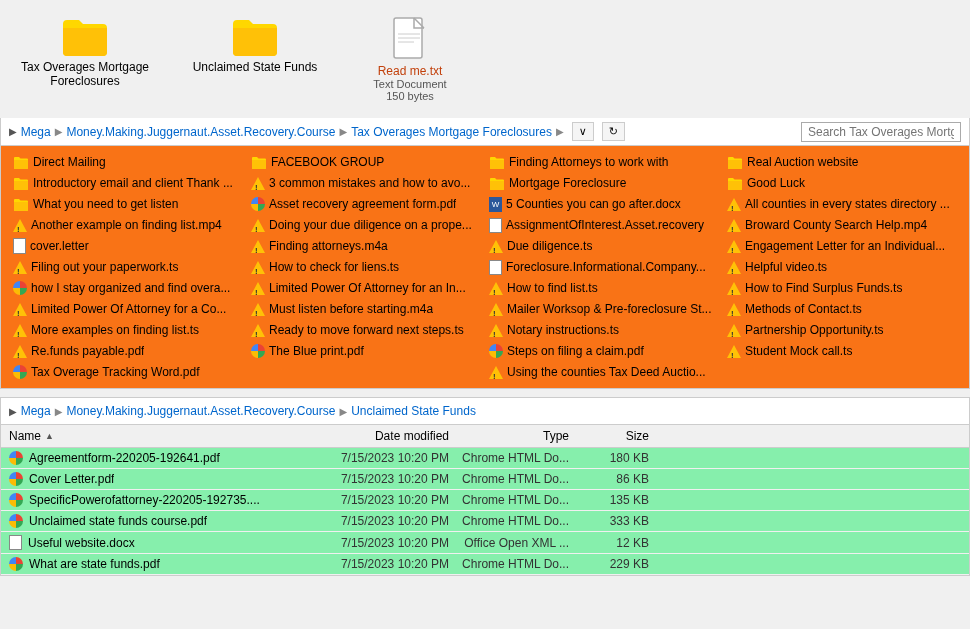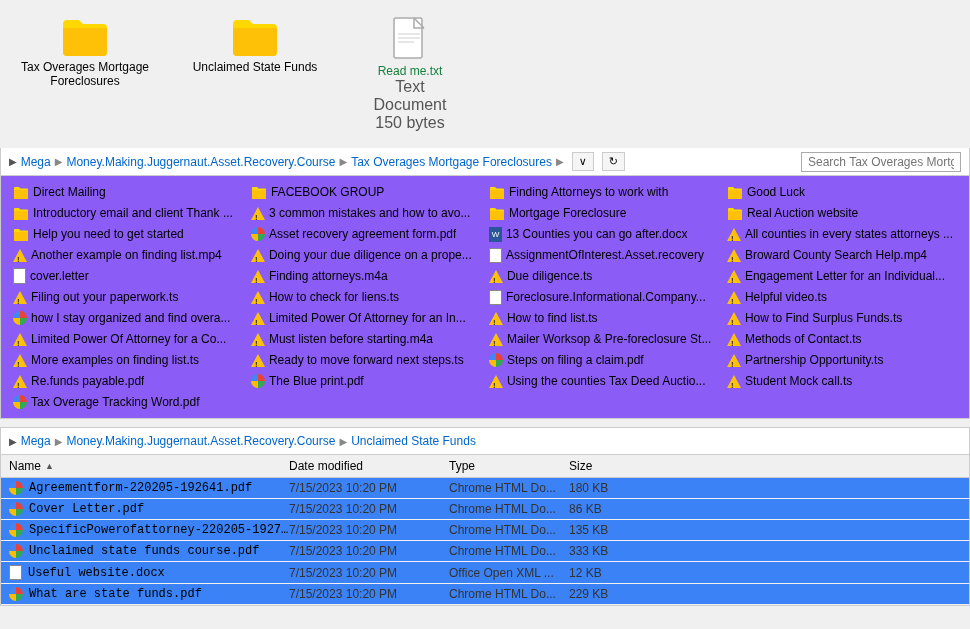--- a/index.html
+++ b/index.html
@@ -57,26 +57,26 @@
 
     .file-icon-large {
       width: 36px;
       height: 44px;
       margin-bottom: 4px;
     }
 
     .file-item-large .label {
       text-align: right;
       font-size: 12px;
-      color: #15803d;
+      color: #c2410c;
     }
 
     .file-item-large .sublabel {
       text-align: center;
-      font-size: 16px;
+      font-size: 11px;
       color: #555;
     }
 
     
     .breadcrumb-bar {
       background: #fff;
       border: 1px solid #ccc;
       border-top: none;
       display: flex;
       align-items: center;
@@ -110,21 +110,21 @@
       border: 1px solid #ccc;
       background: #f5f5f5;
       padding: 2px 6px;
       cursor: pointer;
       font-size: 11px;
       margin-left: 4px;
     }
 
     
     .file-grid-panel {
-      background: #8b5cf6;
+      background: #f97316;
       border: 1px solid #ccc;
       border-top: none;
       padding: 6px 8px;
       display: grid;
       grid-template-columns: repeat(4, 1fr);
       gap: 0;
       font-size: 12px;
     }
 
     .file-grid-col {
@@ -180,23 +180,24 @@
       cursor: pointer;
     }
 
     .breadcrumb-bar2 .sep {
       color: #888;
       font-size: 10px;
     }
 
     
     .detail-panel {
-      background: #3b82f6;
+      background: #86efac;
       border: 1px solid #ccc;
       border-top: none;
+      text-align: right;
     }
 
     .detail-header {
       display: grid;
       grid-template-columns: 280px 160px 120px 80px;
       background: #f0f0f0;
       border-bottom: 1px solid #ccc;
       padding: 4px 8px;
       font-size: 12px;
       font-weight: normal;
@@ -220,21 +221,20 @@
       border-bottom: 1px solid #f0f0f0;
       cursor: pointer;
       font-size: 12px;
       align-items: center;
     }
 
     .detail-row .cell-name {
       display: flex;
       align-items: center;
       gap: 6px;
-      font-family: Liberation Mono, monospace;
     }
 
     .cell-name .item-text {
       overflow: hidden;
       text-overflow: ellipsis;
     }
 
     .detail-row .cell-date,
     .detail-row .cell-type,
     .detail-row .cell-size {
@@ -349,21 +349,21 @@
       </span>
       <span class="item-text">Introductory email and client Thank ...</span>
     </div>
     <div class="file-grid-item">
       <span class="yi-folder">
         <svg viewBox="0 0 16 13" width="16" height="13">
             <path d="M1 2 Q1 1 2 1 L6 1 L7.5 2.5 L14 2.5 Q15 2.5 15 3.5 L15 12 Q15 13 14 13 L2 13 Q1 13 1 12 Z" fill="#FFD700"></path>
             <path d="M1 4 L15 4 L15 12 Q15 13 14 13 L2 13 Q1 13 1 12 Z" fill="#FFC107"></path>
           </svg>
       </span>
-      <span class="item-text">Help you need to get started</span>
+      <span class="item-text">What you need to get listen</span>
     </div>
     <div class="file-grid-item">
       <span class="warn-tri"></span>
       <span class="item-text">Another example on finding list.mp4</span>
     </div>
     <div class="file-grid-item">
       <span style="width:13px;height:16px;background:#fff;border:1px solid #888;flex-shrink:0;display:inline-block;"></span>
       <span class="item-text">cover.letter</span>
     </div>
     <div class="file-grid-item">
@@ -454,21 +454,21 @@
       <span class="yi-folder">
         <svg viewBox="0 0 16 13" width="16" height="13">
             <path d="M1 2 Q1 1 2 1 L6 1 L7.5 2.5 L14 2.5 Q15 2.5 15 3.5 L15 12 Q15 13 14 13 L2 13 Q1 13 1 12 Z" fill="#FFD700"></path>
             <path d="M1 4 L15 4 L15 12 Q15 13 14 13 L2 13 Q1 13 1 12 Z" fill="#FFC107"></path>
           </svg>
       </span>
       <span class="item-text">Mortgage Foreclosure</span>
     </div>
     <div class="file-grid-item">
       <span style="width:13px;height:15px;background:#2b579a;flex-shrink:0;display:inline-block;font-size:8px;color:#fff;text-align:center;line-height:15px;">W</span>
-      <span class="item-text">13 Counties you can go after.docx</span>
+      <span class="item-text">5 Counties you can go after.docx</span>
     </div>
     <div class="file-grid-item">
       <span style="width:13px;height:15px;background:#fff;border:1px solid #888;flex-shrink:0;display:inline-block;"></span>
       <span class="item-text">AssignmentOfInterest.Asset.recovery</span>
     </div>
     <div class="file-grid-item">
       <span class="warn-tri"></span>
       <span class="item-text">Due diligence.ts</span>
     </div>
     <div class="file-grid-item">
@@ -477,51 +477,55 @@
     </div>
     <div class="file-grid-item">
       <span class="warn-tri"></span>
       <span class="item-text">How to find list.ts</span>
     </div>
     <div class="file-grid-item">
       <span class="warn-tri"></span>
       <span class="item-text">Mailer Worksop &amp; Pre-foreclosure St...</span>
     </div>
     <div class="file-grid-item">
+      <span class="warn-tri"></span>
+      <span class="item-text">Notary instructions.ts</span>
+    </div>
+    <div class="file-grid-item">
       <span class="icon-chrome"></span>
       <span class="item-text">Steps on filing a claim.pdf</span>
     </div>
     <div class="file-grid-item">
       <span class="warn-tri"></span>
       <span class="item-text">Using the counties Tax Deed Auctio...</span>
     </div>
   </div>
 
   <div class="file-grid-col">
     <div class="file-grid-item">
       <span class="yi-folder">
         <svg viewBox="0 0 16 13" width="16" height="13">
             <path d="M1 2 Q1 1 2 1 L6 1 L7.5 2.5 L14 2.5 Q15 2.5 15 3.5 L15 12 Q15 13 14 13 L2 13 Q1 13 1 12 Z" fill="#FFD700"></path>
             <path d="M1 4 L15 4 L15 12 Q15 13 14 13 L2 13 Q1 13 1 12 Z" fill="#FFC107"></path>
           </svg>
       </span>
+      <span class="item-text">Real Auction website</span>
+    </div>
+    <div class="file-grid-item">
+      <span class="yi-folder">
+        <svg viewBox="0 0 16 13" width="16" height="13">
+            <path d="M1 2 Q1 1 2 1 L6 1 L7.5 2.5 L14 2.5 Q15 2.5 15 3.5 L15 12 Q15 13 14 13 L2 13 Q1 13 1 12 Z" fill="#FFD700"></path>
+            <path d="M1 4 L15 4 L15 12 Q15 13 14 13 L2 13 Q1 13 1 12 Z" fill="#FFC107"></path>
+          </svg>
+      </span>
       <span class="item-text">Good Luck</span>
     </div>
     <div class="file-grid-item">
-      <span class="yi-folder">
-        <svg viewBox="0 0 16 13" width="16" height="13">
-            <path d="M1 2 Q1 1 2 1 L6 1 L7.5 2.5 L14 2.5 Q15 2.5 15 3.5 L15 12 Q15 13 14 13 L2 13 Q1 13 1 12 Z" fill="#FFD700"></path>
-            <path d="M1 4 L15 4 L15 12 Q15 13 14 13 L2 13 Q1 13 1 12 Z" fill="#FFC107"></path>
-          </svg>
-      </span>
-      <span class="item-text">Real Auction website</span>
-    </div>
-    <div class="file-grid-item">
-      <span class="warn-tri"></span>
-      <span class="item-text">All counties in every states attorneys ...</span>
+      <span class="warn-tri"></span>
+      <span class="item-text">All counties in every states directory ...</span>
     </div>
     <div class="file-grid-item">
       <span class="warn-tri"></span>
       <span class="item-text">Broward County Search Help.mp4</span>
     </div>
     <div class="file-grid-item">
       <span class="warn-tri"></span>
       <span class="item-text">Engagement Letter for an Individual...</span>
     </div>
     <div class="file-grid-item">

